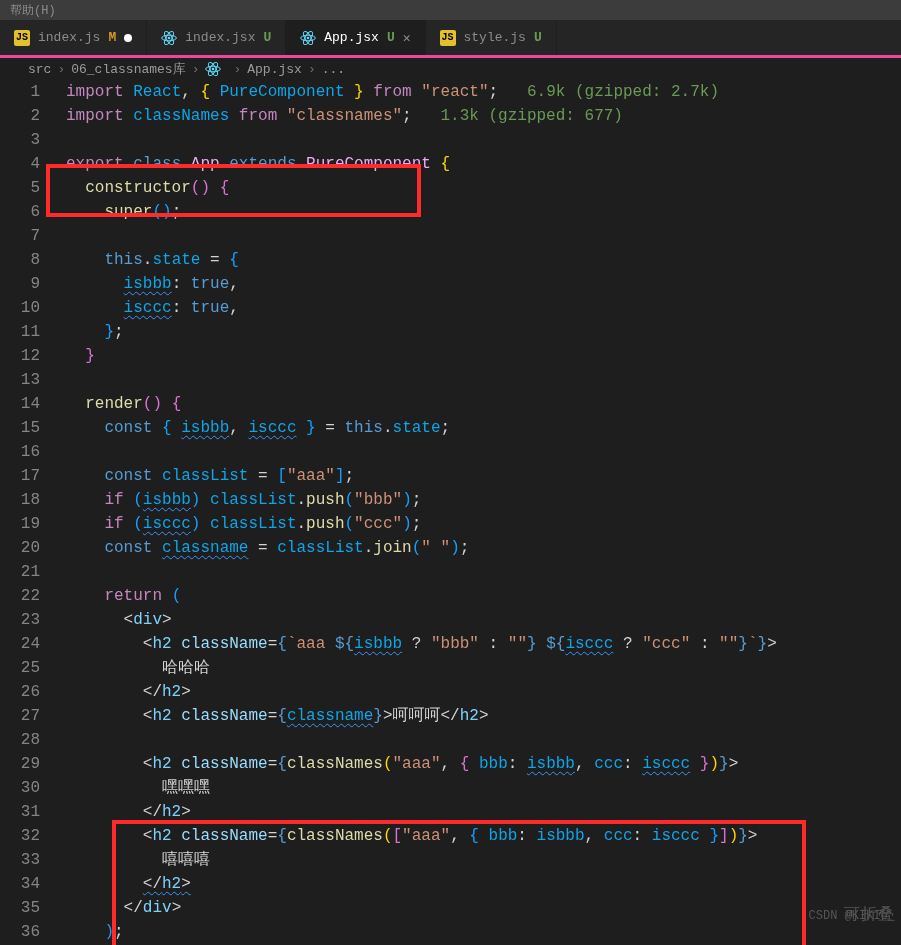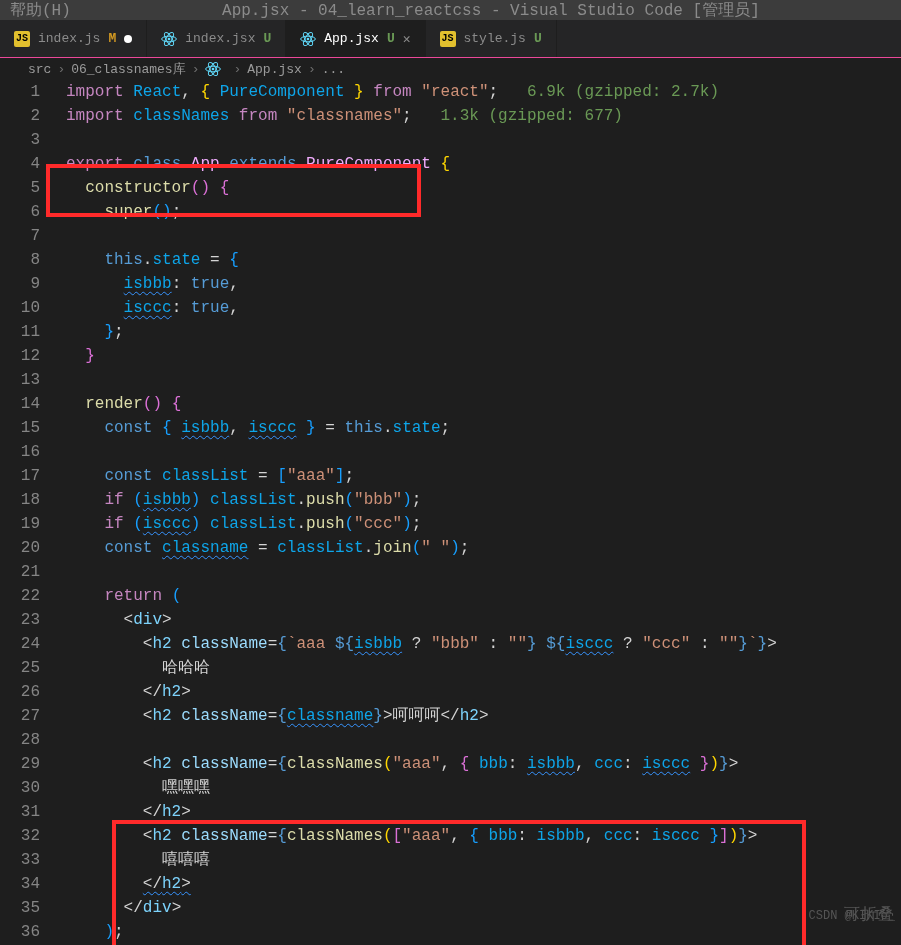--- a/index.html
+++ b/index.html
@@ -1,20 +1,20 @@
 <!DOCTYPE html>
 <html><head>
 <meta charset="utf-8">
 <style>
   * { margin:0; padding:0; box-sizing:border-box; }
   html,body { width:901px; height:945px; background:#1e1e1e; color:#d4d4d4;
               font-family:Consolas,"Courier New",monospace; font-size:16px; overflow:hidden; }
-  .titlebar { height:20px; background:#3c3c3c; color:#8b8b8b; font-size:16px;
+  .titlebar { height:20px; background:#3c3c3c; color:#8b8b8b; font-size:12px;
               padding:2px 10px; display:flex; align-items:center; gap:20px; }
-  .tabs { display:flex; background:#252526; height:38px; border-bottom:1px solid #ec4899; }
+  .tabs { display:flex; background:#252526; height:38px; border-bottom:3px solid #ec4899; }
   .tab { display:flex; align-items:center; gap:8px; padding:0 14px; color:#8b8b8b;
          font-size:13px; border-right:1px solid #1e1e1e; cursor:pointer; }
   .tab.active { background:#1e1e1e; color:#ffffff; }
   .tab .status { font-weight:bold; }
   .tab .status.M { color:#d29922; }
   .tab .status.U { color:#6a9955; }
   .tab .dot { width:8px; height:8px; border-radius:50%; background:#ffffff; display:inline-block; }
   .tab .close { color:#8b8b8b; }
   .ico { width:16px; height:16px; display:inline-flex; align-items:center; justify-content:center; }
   .breadcrumbs { display:flex; align-items:center; gap:6px; background:#1e1e1e;
@@ -41,21 +41,20 @@
   .hl-box1 { position:absolute; border:4px solid #ff2a2a; pointer-events:none; }
   .hl-box2 { position:absolute; border:4px solid #ff2a2a; pointer-events:none; }
   .watermark { position:absolute; right:6px; bottom:20px; color:#555; font-size:16px; letter-spacing:1px; }
   .watermark2 { position:absolute; right:6px; bottom:22px; color:#555; font-size:12px;margin-top:46px; }
 </style>
 </head>
 <body>
 
 <div class="titlebar">
   <span>帮助(H)</span>
-  <span style="flex:1;text-align:center">App.jsx - 04_learn_reactcss - Visual Studio Code [管理员]</span>
 </div>
 
 <div class="tabs" id="tabs">
     <div class="tab">
       <span class="ico" style="background:#e2c02e;color:#000;font-size:10px;font-weight:bold;border-radius:2px">JS</span>
       <span>index.js</span>
       <span class="status M">M</span>
       <span class="dot"></span>
     </div>
     <div class="tab">

